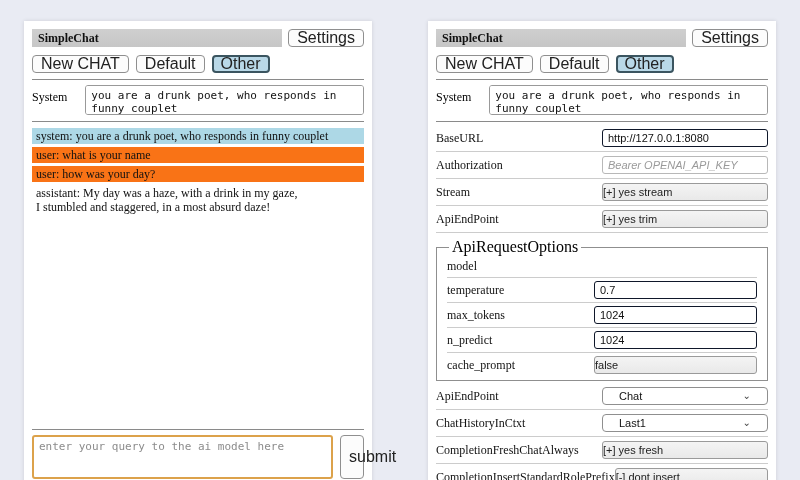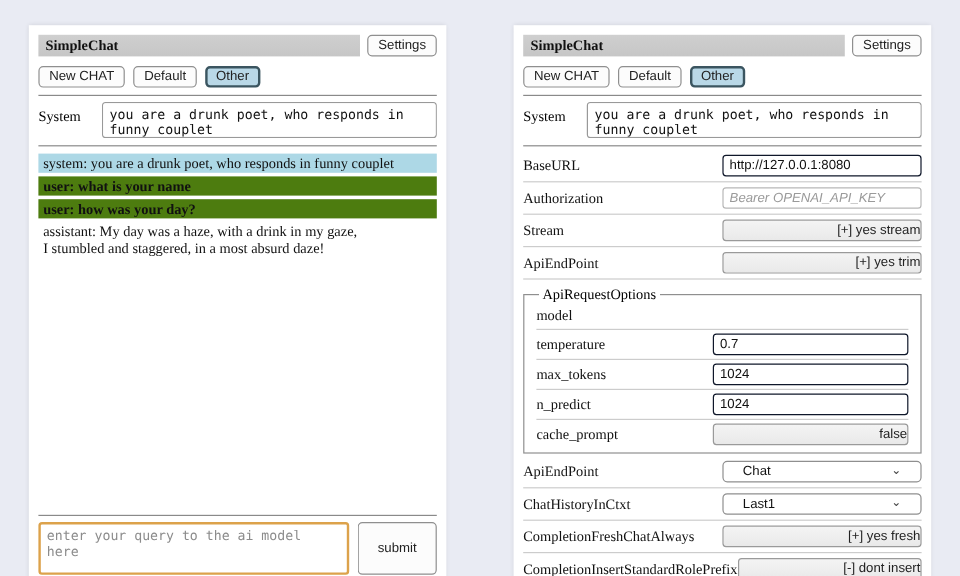--- a/index.html
+++ b/index.html
@@ -27,21 +27,21 @@
   .header-row { display: flex; align-items: stretch; gap: 6px; }
   .titlebar {
     flex: 1;
     background: linear-gradient(#cfcfcf, #c6c6c6);
     font-size: 12px; font-weight: bold; color: #111;
     padding: 3px 6px;
     line-height: 12px;
   }
   .btn {
     font-family: "Liberation Sans", sans-serif;
-    font-size: 11px; color: #222;
+    font-size: 16px; color: #222;
     background: #fcfcfc;
     border: 1px solid #8f8f8f;
     border-radius: 4px;
     padding: 2px 8px;
     line-height: 12px;
     cursor: pointer;
     white-space: nowrap;
   }
   .sessions { display: flex; gap: 7px; margin-top: 8px; }
   .session-btn.selected {
@@ -69,66 +69,66 @@
   .system-ta { flex: 1; height: 30px; }
   textarea::placeholder { color: #8c8c8c; }
   
   .chat { margin-top: 3px; }
   .msg {
     font-size: 12px; line-height: 14px;
     padding: 1px 4px; margin: 0 0 3px 0;
     white-space: pre-wrap; color: #111;
   }
   .msg.system { background: #add8e6; }
-  .msg.user { background: #4d7c0f; font-weight: bold; }
+  .msg.user { background: #f97316; }
   .msg.assistant { background: #ffffff; }
   .spacer { flex: 1; }
   
   hr.bottom { border: none; border-top: 1px solid #8a8a8a; margin: 0 0 5px 0; width: 100%; }
   .query-row { display: flex; gap: 7px; align-items: stretch; }
   .query-ta { flex: 1; height: 44px; }
   .query-ta.focused { border: 2px solid #dca24b; }
-  .submit-btn { width: 66px; border-radius: 4px; }
+  .submit-btn { width: 24px; border-radius: 4px; }
   
   .srow {
     display: flex; justify-content: space-between; align-items: center;
     padding: 4px 0; border-bottom: 1px solid #cccccc;
   }
   .srow .slabel { font-size: 12px; color: #111; }
   .ctrl { width: 166px; }
   input.ctrl {
     font-family: "Liberation Sans", sans-serif;
     font-size: 11px;
     border: 1px solid #0f172a; border-radius: 3px;
     padding: 2px 5px; color: #111; outline: none;
   }
   input.ctrl.ph { border-color: #b8b8b8; font-style: italic; }
   input.ctrl::placeholder { color: #9a9a9a; }
   button.ctrl {
     font-family: "Liberation Sans", sans-serif;
     font-size: 11px; color: #222;
     background: linear-gradient(#f4f4f4, #e9e9e9);
     border: 1px solid #9a9a9a; border-radius: 3px;
-    padding: 2px 0; text-align: right; cursor: pointer;
+    padding: 2px 0; text-align: left; cursor: pointer;
   }
   .selectbox {
     display: flex; justify-content: space-between; align-items: center;
     border: 1px solid #8f8f8f; border-radius: 4px;
     background: #fff;
     font-family: "Liberation Sans", sans-serif;
     font-size: 11px; color: #111;
     padding: 2px 16px; cursor: pointer;
   }
   .chev { font-size: 10px; color: #444; line-height: 8px; }
   fieldset.aro {
     border: 1px solid #8f8f8f;
     margin: 5px 0 2px 0;
     padding: 0 10px 3px 10px;
   }
-  fieldset.aro legend { font-size: 12px; padding: 0 3px; margin-left: 2px; }
+  fieldset.aro legend { font-size: 16px; padding: 0 3px; margin-left: 2px; }
   fieldset.aro .srow { padding: 3px 0; }
   fieldset.aro .srow:last-child { border-bottom: none; }
   fieldset.aro .ctrl { width: 163px; }
 </style>
 </head>
 <body>
 
 <div class="wrap">
 
   <div class="panel">

